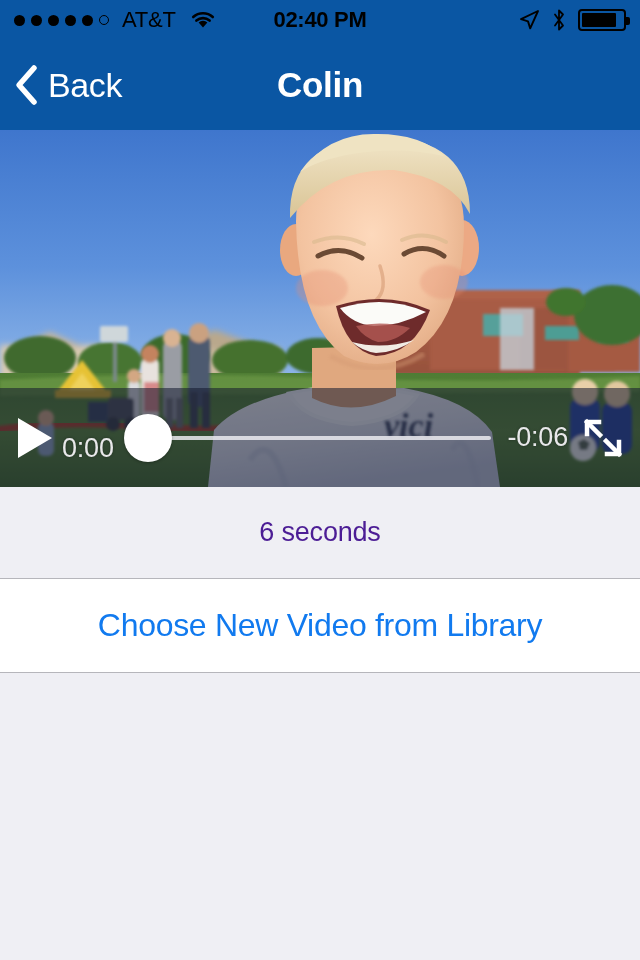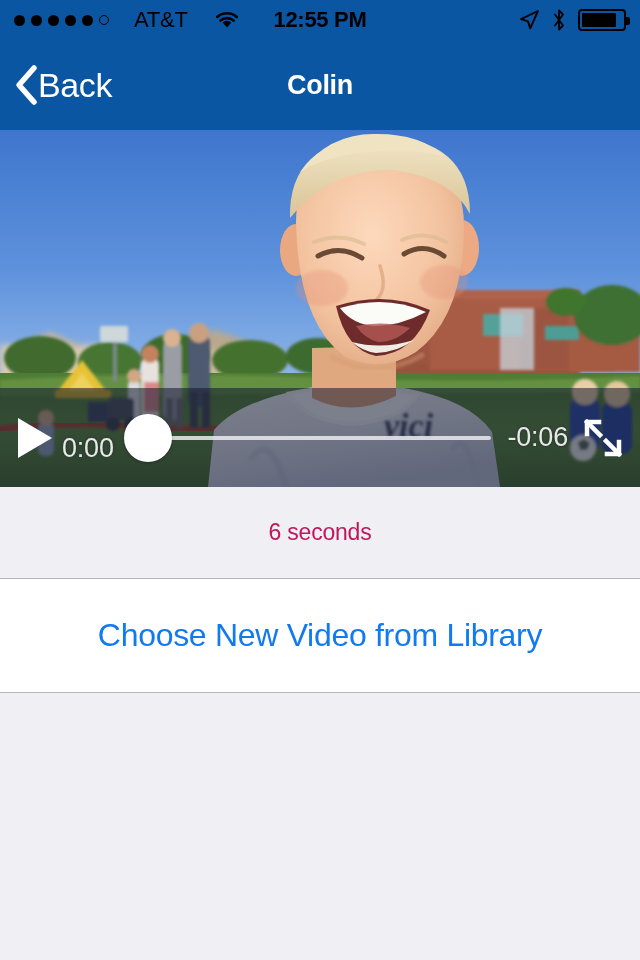--- a/index.html
+++ b/index.html
@@ -31,21 +31,21 @@
     height: 40px;
     background: #0a56a3;
     display: flex;
     align-items: center;
     box-sizing: border-box;
     padding: 0 14px;
   }
   .status-left {
     display: flex;
     align-items: center;
-    gap: 16px;
+    gap: 4px;
     flex: 0 0 auto;
   }
   .dots {
     display: flex;
     align-items: center;
     gap: 6px;
     margin-right: 9px;
   }
   .dot {
     width: 11px;
@@ -119,38 +119,39 @@
     top: 40px; left: 0;
     width: 640px;
     height: 90px;
     background: #0a56a3;
     display: flex;
     align-items: center;
   }
   .nav-back {
     display: flex;
     align-items: center;
+    gap: 10px;
     padding-left: 14px;
     cursor: pointer;
     height: 100%;
   }
   .chevron-left {
     display: block;
   }
   .nav-back-label {
     color: #ffffff;
     font-size: 34px;
     letter-spacing: -0.4px;
   }
   .nav-title {
     position: absolute;
     left: 0; right: 0;
     text-align: center;
     color: #ffffff;
-    font-size: 27px;
+    font-size: 35px;
     font-weight: 700;
     letter-spacing: -0.3px;
     pointer-events: none;
   }
 
   
   .video-area {
     position: absolute;
     top: 130px; left: 0;
     width: 640px;
@@ -239,26 +240,26 @@
     background: #efeff4;
   }
   .section-header {
     height: 91px;
     display: flex;
     align-items: center;
     justify-content: center;
     box-sizing: border-box;
   }
   .section-header-text {
-    color: #be185d;
-    font-size: 23px;
+    color: #4c1d95;
+    font-size: 27px;
     letter-spacing: -0.2px;
   }
   .cell {
-    height: 115px;
+    height: 95px;
     background: #ffffff;
     border-top: 1px solid #b6b6bb;
     border-bottom: 1px solid #b6b6bb;
     display: flex;
     align-items: center;
     justify-content: center;
     cursor: pointer;
     box-sizing: border-box;
   }
   .cell-label {
@@ -292,21 +293,21 @@
       </div>
       <span class="carrier">AT&amp;T</span>
       <svg class="wifi-icon" width="26" height="20" viewBox="0 0 26 20">
         <path d="M13 17.5 L8.6 12.4 a6.6 6.6 0 0 1 8.8 0 Z" fill="#000"></path>
         <path d="M3.2 7.0 a14.6 14.6 0 0 1 19.6 0" stroke="#000" stroke-width="2.6" fill="none" stroke-linecap="round"></path>
         <path d="M6.4 10.6 a10.1 10.1 0 0 1 13.2 0" stroke="#000" stroke-width="2.6" fill="none" stroke-linecap="round"></path>
       </svg>
     </div>
 
     <div class="status-center">
-      <span class="clock">12:55 PM</span>
+      <span class="clock">02:40 PM</span>
     </div>
 
     <div class="status-right">
       <svg width="22" height="22" viewBox="0 0 22 22">
         <path d="M20 2 L3 10.2 L10.0 12.4 L12.2 19.4 Z" fill="none" stroke="#000" stroke-width="1.9" stroke-linejoin="round"></path>
       </svg>
       <svg width="16" height="24" viewBox="0 0 16 24">
         <path d="M4 6.5 L12 17.5 L8 21.5 L8 2.5 L12 6.5 L4 17.5" fill="none" stroke="#000" stroke-width="1.8" stroke-linejoin="round" stroke-linecap="round"></path>
       </svg>
       <div class="battery">

